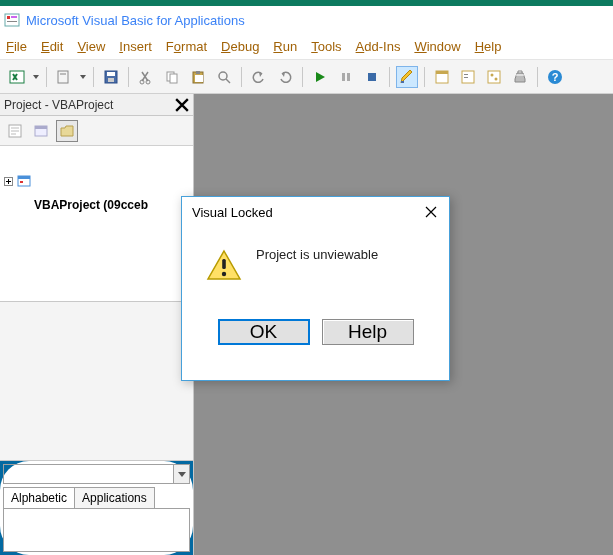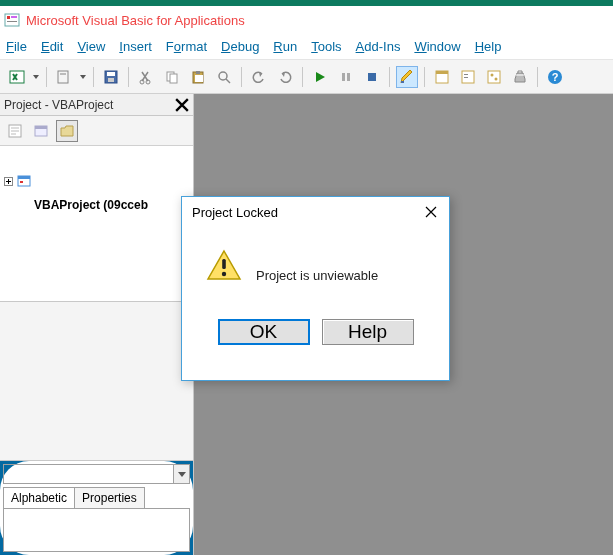--- a/index.html
+++ b/index.html
@@ -1,24 +1,24 @@
 <!DOCTYPE html>
 <html><head>
 <meta charset="utf-8">
 <style>
 * { box-sizing: border-box; margin: 0; padding: 0; }
 body { font-family: "Segoe UI", Tahoma, sans-serif; font-size: 12px; background: #fff; width: 613px; height: 555px; overflow: hidden; position: relative; }
 
 .titlebar-accent { height: 6px; background: #0d7a5f; }
 .titlebar { height: 28px; background: #fff; display: flex; align-items: center; padding: 0 4px; }
 .titlebar .app-icon { width: 16px; height: 16px; margin-right: 6px; display: inline-flex; align-items: center; justify-content: center; }
-.titlebar .title { color: #ef4444; font-size: 13px; }
+.titlebar .title { color: #3b82f6; font-size: 13px; }
 
 .menubar { height: 26px; background: #fff; display: flex; align-items: center; padding: 0 6px; gap: 14px; border-bottom: 1px solid #e5e5e5; }
-.menubar .menu-item { color: #0369a1; font-size: 13px; cursor: default; }
+.menubar .menu-item { color: #a16207; font-size: 13px; cursor: default; }
 .menubar .menu-item .ul { text-decoration: underline; }
 
 .toolbar { height: 34px; background: #f4f4f4; border-bottom: 1px solid #d0d0d0; display: flex; align-items: center; padding: 0 6px; gap: 4px; }
 .toolbar .tb-btn { width: 22px; height: 22px; display: inline-flex; align-items: center; justify-content: center; border: 1px solid transparent; }
 .toolbar .sep { width: 1px; height: 20px; background: #c8c8c8; margin: 0 2px; }
 .toolbar .dd { width: 8px; display: inline-flex; align-items: center; justify-content: center; }
 .toolbar .selected { border: 1px solid #7eb4ea; background: #cce8ff; }
 
 .main { display: flex; height: calc(555px - 6px - 28px - 26px - 34px); }
 
@@ -46,21 +46,21 @@
 .props-tabs { display: flex; padding: 0 3px; gap: 0; }
 .props-tabs .tab { border: 1px solid #a0a0a0; border-bottom: none; padding: 3px 7px; font-size: 12px; background: #fff; }
 .props-tabs .tab:last-child { margin-left: -1px; background: #f5f5f5; }
 .props-pane { margin: 0 3px 3px 3px; height: 44px; border: 1px solid #a0a0a0; background: #fff; }
 
 .mdi { flex: 1 1 auto; background: #8f8f8f; position: relative; }
 
 .dialog { position: absolute; left: 181px; top: 196px; width: 269px; height: 185px; background: #fff; border: 1px solid #46a0da; box-shadow: 2px 2px 10px rgba(0,0,0,0.25); }
 .dialog .dlg-title { height: 30px; display: flex; align-items: center; justify-content: space-between; padding: 0 6px 0 10px; font-size: 13px; }
 .dialog .dlg-title .dclose { width: 24px; height: 24px; display: inline-flex; align-items: center; justify-content: center; cursor: default; }
-.dialog .dlg-body { display: flex; align-items: flex-end; padding: 20px 16px 10px 24px; gap: 14px; }
+.dialog .dlg-body { display: flex; align-items: flex-start; padding: 20px 16px 10px 24px; gap: 14px; }
 .dialog .warn-icon { width: 36px; height: 36px; display: inline-flex; align-items: center; justify-content: center; }
 .dialog .msg { font-size: 13px; color: #222; }
 .dialog .dlg-buttons { display: flex; justify-content: center; gap: 12px; padding-top: 26px; }
 .dialog .dlg-btn { width: 92px; height: 26px; background: #e1e1e1; border: 1px solid #8a8a8a; display: inline-flex; align-items: center; justify-content: center; font-size: 19px; cursor: default; box-shadow: 1px 1px 0 #fff inset; }
 .dialog .dlg-btn.primary { border: 1px solid #0078d7; box-shadow: 0 0 0 1px #0078d7 inset; }
 
 svg { display: block; }
 </style>
 </head>
 <body>
@@ -283,33 +283,33 @@
     <div class="props-body">
       <div class="props-combo">
         <span class="caret">
             <svg width="8" height="5" viewBox="0 0 8 5">
               <path d="M0 0 L8 0 L4 5 Z" fill="#555"></path>
             </svg>
           </span>
       </div>
       <div class="props-tabs">
         <div class="tab">Alphabetic</div>
-        <div class="tab">Properties</div>
+        <div class="tab">Applications</div>
       </div>
       <div class="props-pane"></div>
     </div>
 
   </div>
 
   <div class="mdi"></div>
 </div>
 
 <div class="dialog">
   <div class="dlg-title">
-    <span>Project Locked</span>
+    <span>Visual Locked</span>
     <span class="dclose">
       <svg width="12" height="12" viewBox="0 0 12 12">
           <path d="M1 1 L11 11 M11 1 L1 11" stroke="#000" stroke-width="1.2"></path>
         </svg>
     </span>
   </div>
   <div class="dlg-body">
     <span class="warn-icon">
       <svg width="36" height="32" viewBox="0 0 36 32">
         <path d="M18 2 L34 30 L2 30 Z" fill="#ffe066" stroke="#b89b00" stroke-width="1.5"></path>

